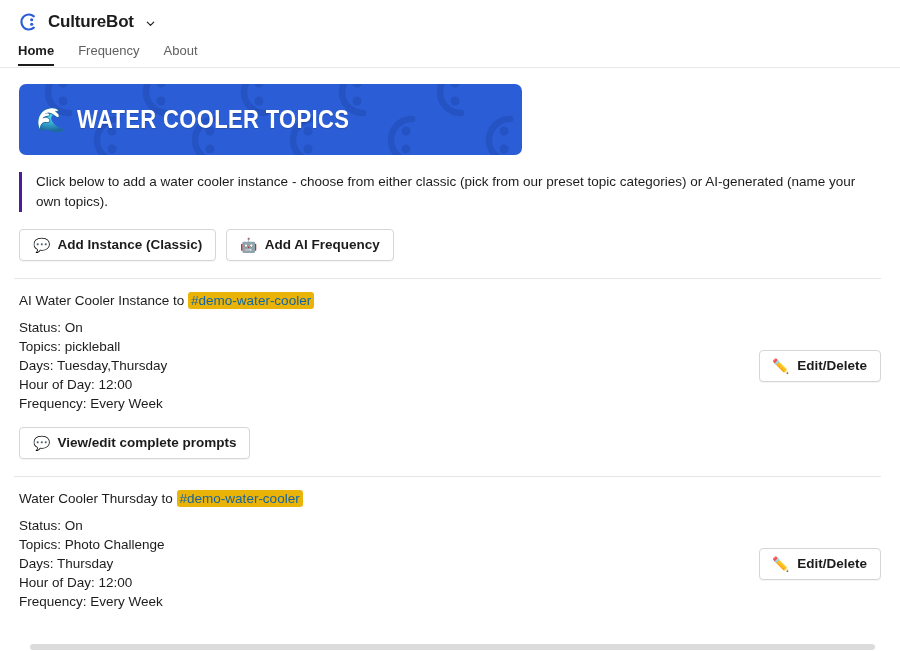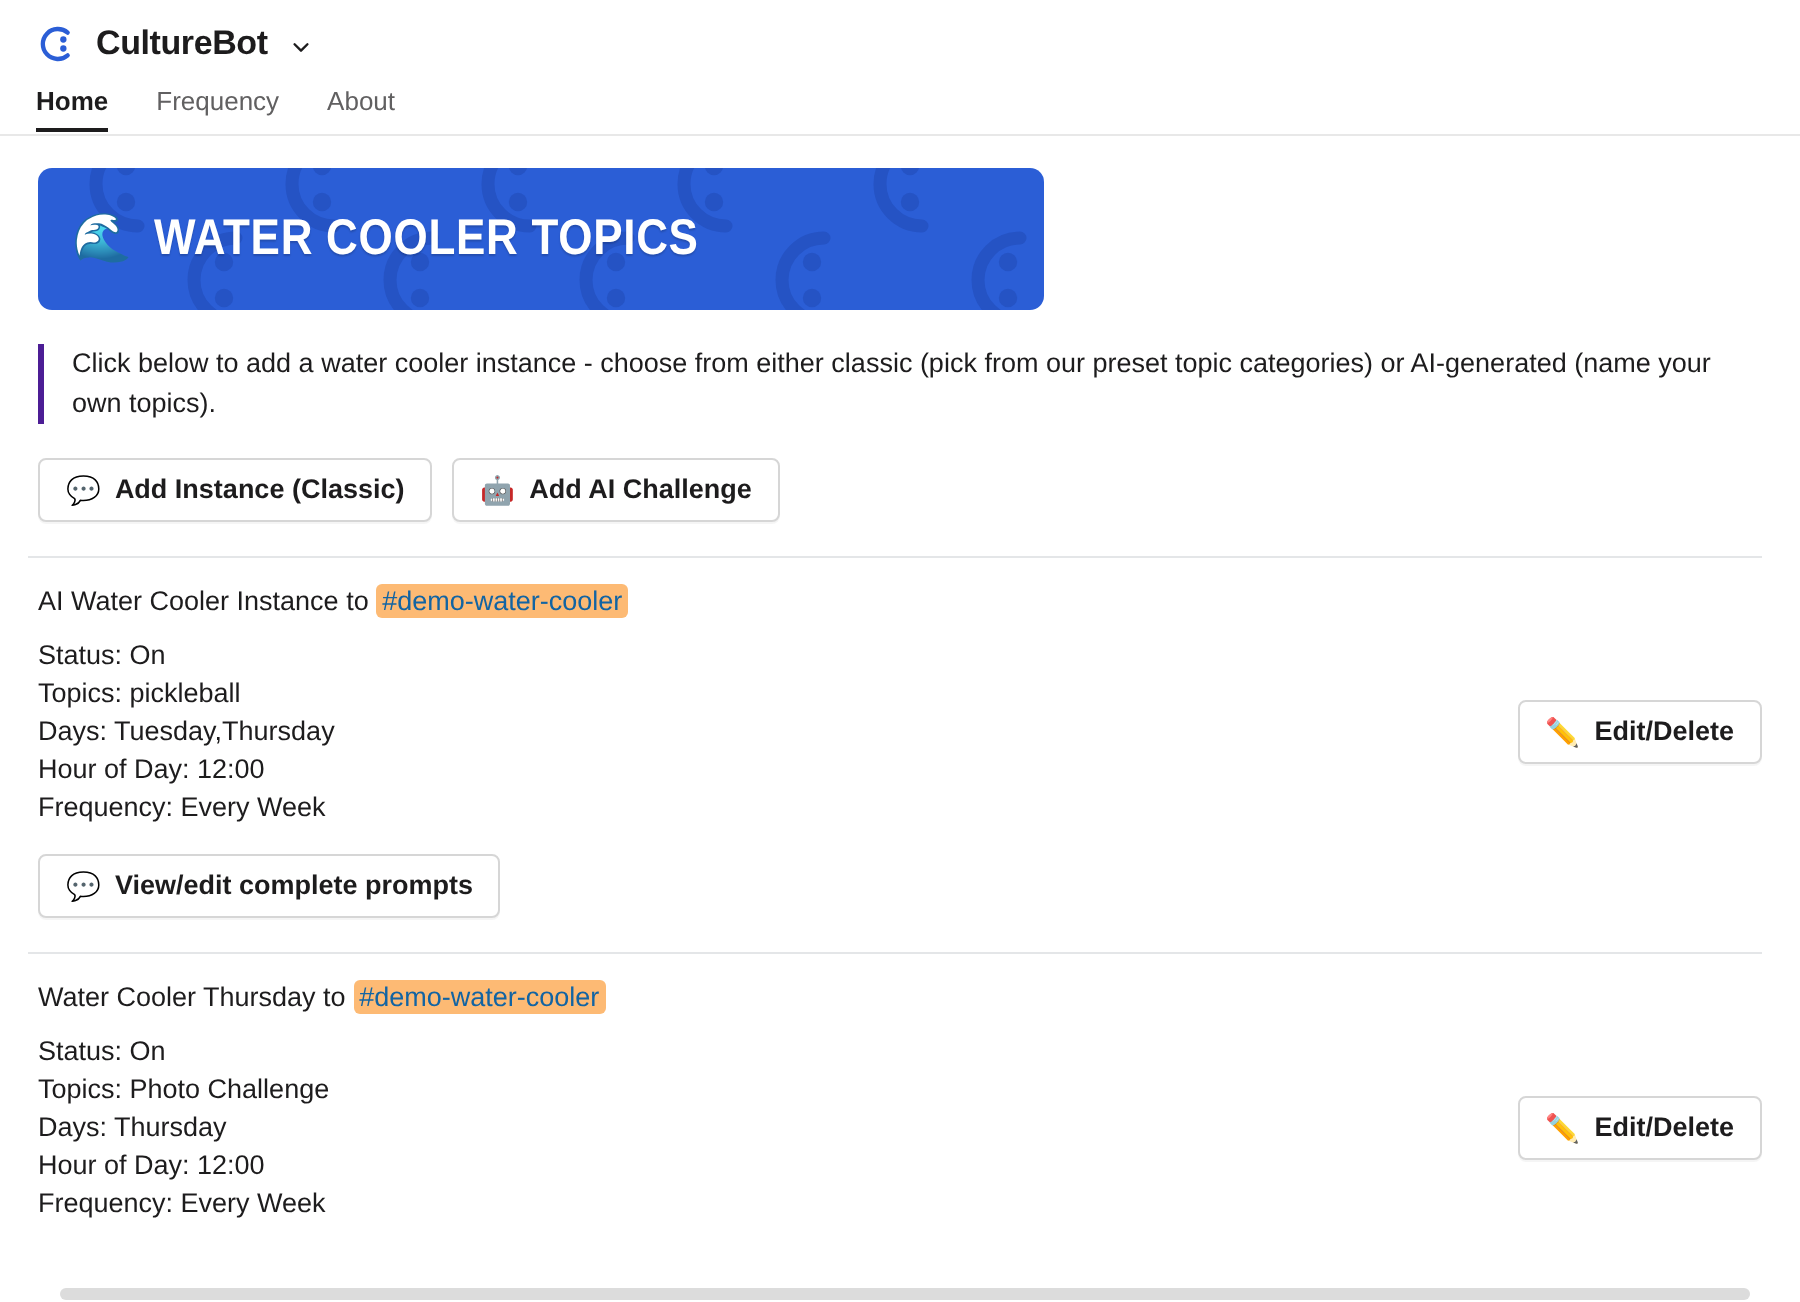--- a/index.html
+++ b/index.html
@@ -167,21 +167,21 @@
     position: relative;
   }
   .instance-head {
     font-size: 13.5px;
     color: #1d1c1d;
     margin-top: 12px;
     line-height: 20px;
   }
   .channel-link {
     color: #1264a3;
-    background: #fdba74;
+    background: #eab308;
     border-radius: 3px;
     padding: 1px 3px;
     cursor: pointer;
     text-decoration: none;
   }
 
   .instance-body {
     display: flex;
     justify-content: space-between;
     align-items: center;
@@ -282,21 +282,21 @@
     <p>Click below to add a water cooler instance - choose from either classic (pick from our preset topic categories) or AI-generated (name your own topics).</p>
   </div>
 
   <div class="btn-row">
     <div class="btn">
       <span class="emo">💬</span>
       <span>Add Instance (Classic)</span>
     </div>
     <div class="btn">
       <span class="emo">🤖</span>
-      <span>Add AI Challenge</span>
+      <span>Add AI Frequency</span>
     </div>
   </div>
 
   <div class="divider"></div>
 
   <div class="instance">
     <div class="instance-head">
       <span>AI Water Cooler Instance to</span>
       <span class="channel-link">#demo-water-cooler</span>
     </div>

